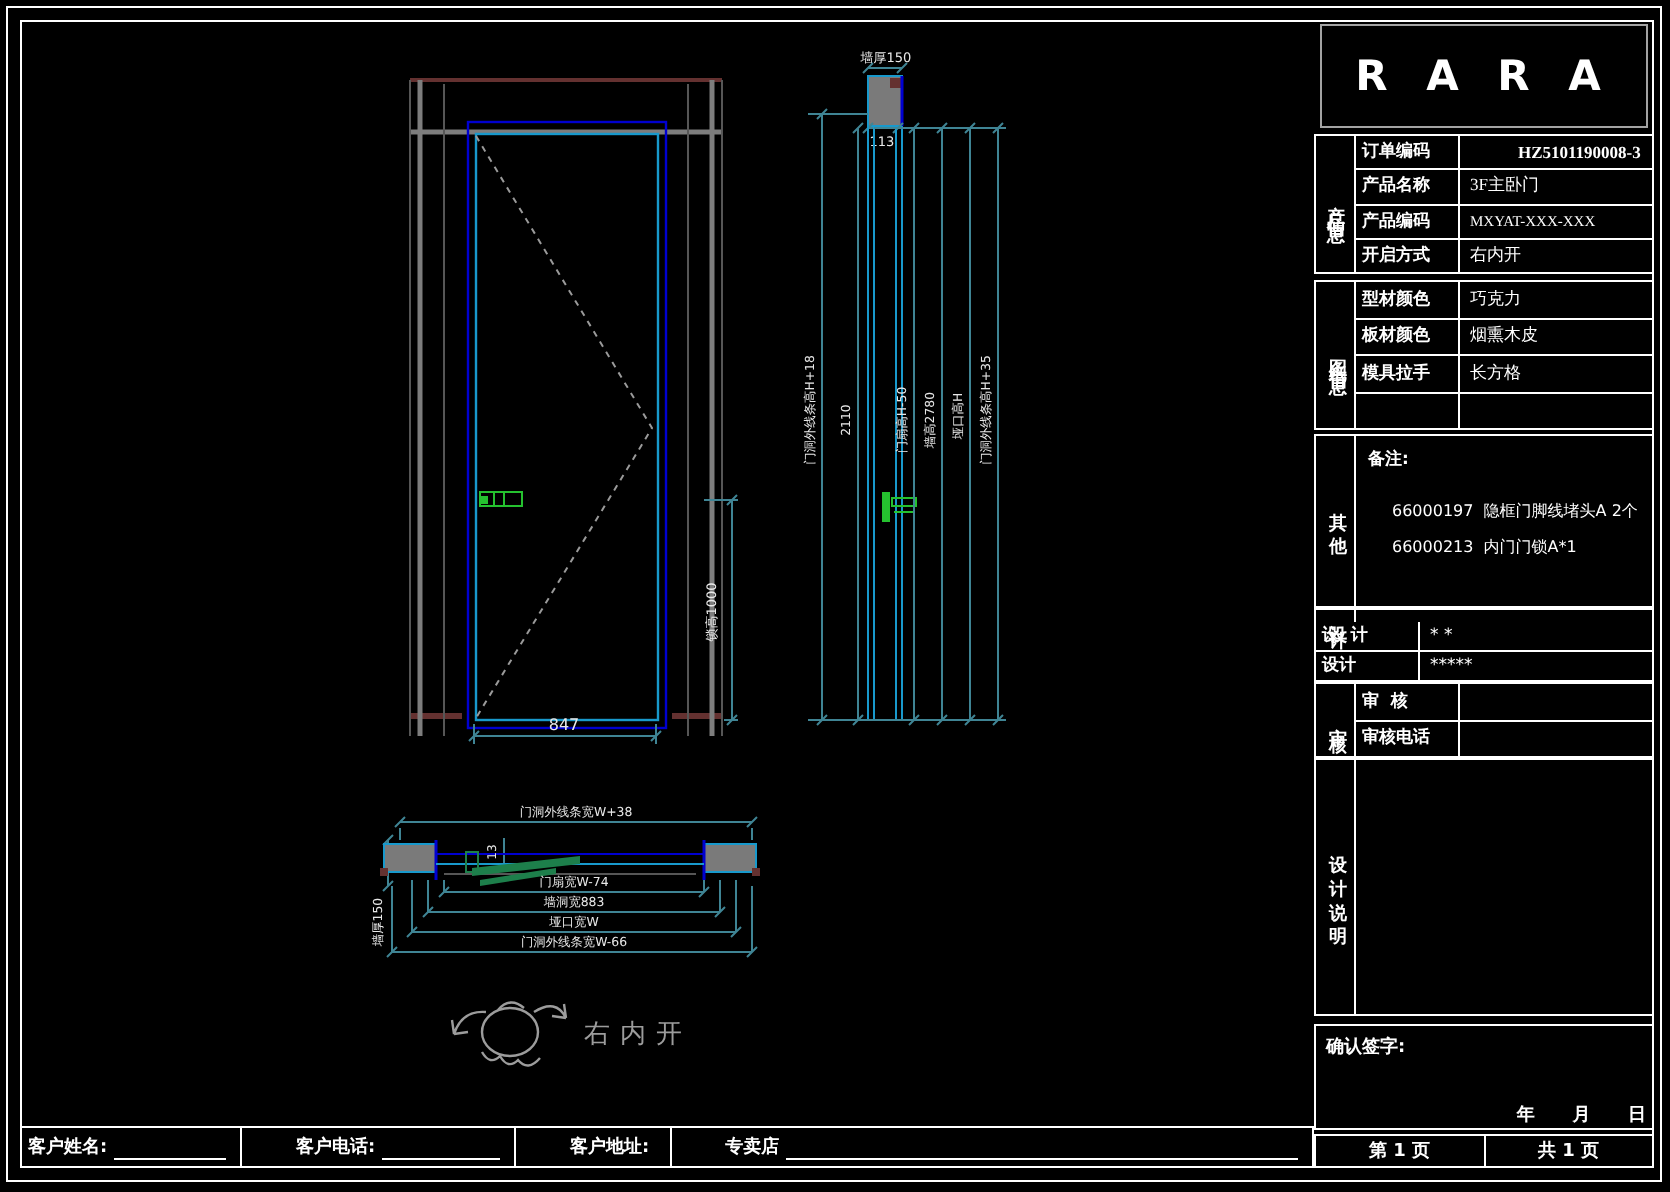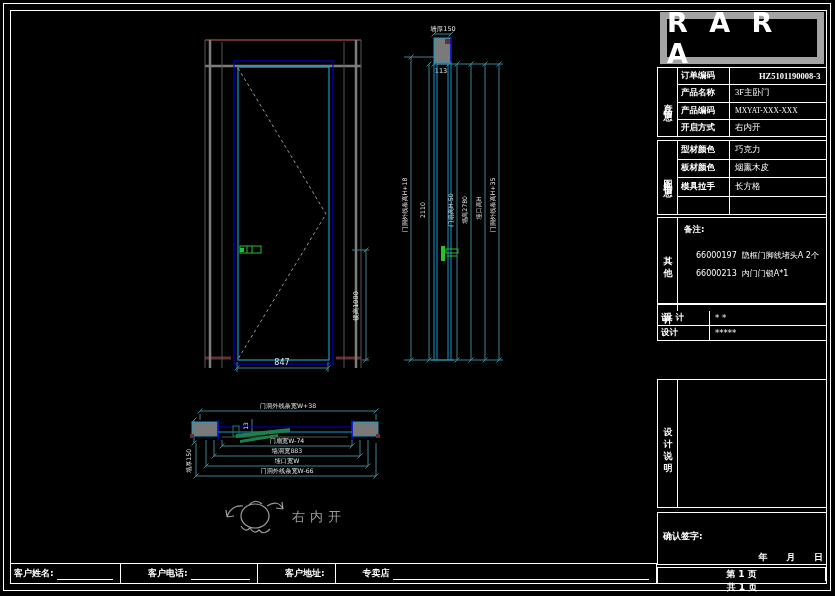--- a/index.html
+++ b/index.html
@@ -15,28 +15,28 @@
   .sec{position:absolute;left:0;width:170px;border:1px solid #fff;box-sizing:border-box;display:flex;background:#000;}
   .vlab{width:19px;min-width:19px;border-right:1px solid #fff;display:flex;align-items:center;justify-content:center;
     writing-mode:vertical-rl;text-orientation:upright;font-size:9px;font-weight:bold;letter-spacing:3px;}
   .vlab.sparse{letter-spacing:12px;}
   .rows{flex:1;display:flex;flex-direction:column;}
   .row{flex:1;display:flex;border-bottom:1px solid #fff;min-height:0;}
   .row:last-child{border-bottom:none;}
   .flab{width:48px;min-width:48px;border-right:1px solid #fff;display:flex;align-items:center;
     font-size:8.5px;font-weight:bold;padding-left:3px;white-space:pre;}
   .fval{flex:1;display:flex;align-items:center;font-size:8.5px;padding-left:5px;white-space:pre;overflow:hidden;}
-  .logo{position:absolute;left:3px;top:2px;width:164px;height:52px;border:7px solid #a3a3a3;box-sizing:border-box;
-    display:flex;align-items:center;justify-content:center;font-size:27px;font-weight:bold;letter-spacing:6px;}
+  .logo{position:absolute;left:3px;top:2px;width:164px;height:52px;border:1px solid #a3a3a3;box-sizing:border-box;
+    display:flex;align-items:center;justify-content:center;font-size:21px;font-weight:bold;letter-spacing:6px;}
   .freebox{flex:1;position:relative;font-size:8.5px;}
   .note-label{position:absolute;left:6px;top:6px;font-weight:bold;}
   .note-item{position:absolute;left:18px;font-size:8px;white-space:pre;}
-  .sig-label{position:absolute;left:5px;top:17px;font-size:9px;font-weight:bold;}
+  .sig-label{position:absolute;left:5px;top:4px;font-size:9px;font-weight:bold;}
   .sig-date{position:absolute;right:3px;bottom:0;font-size:9px;font-weight:bold;white-space:pre;}
-  .pfoot{position:absolute;left:0;top:557px;width:170px;height:17px;border:1px solid #fff;box-sizing:border-box;display:flex;flex-direction:column;}
+  .pfoot{position:absolute;left:0;top:557px;width:170px;height:17px;border:1px solid #fff;box-sizing:border-box;display:flex;}
   .pcell{flex:1;display:flex;align-items:center;justify-content:center;font-size:9px;font-weight:bold;white-space:pre;}
   .pcell:first-child{border-right:1px solid #fff;}
 
   
   .cust{position:absolute;left:10px;top:563px;width:647px;height:21px;border:1px solid #fff;box-sizing:border-box;display:flex;gap:24px;}
   .ccell{display:flex;align-items:center;padding:0 3px;border-right:1px solid #fff;box-sizing:border-box;}
   .ccell:last-child{border-right:none;flex:1;}
   .clab{font-size:9px;font-weight:bold;white-space:nowrap;}
   .uline{flex:1;border-bottom:1px solid #fff;height:11px;margin:0 4px 0 3px;}
   .c1{width:110px;} .c2{width:113px;} .c3{width:112px;}
@@ -212,20 +212,33 @@
           <div class="flab">设  计</div>
           <div class="fval">* *</div>
         </div>
         <div class="row">
           <div class="flab">设计</div>
           <div class="fval">*****</div>
         </div>
       </div>
     </div>
 
+    <div class="sec" style="top:331px;height:38px;">
+      <div class="vlab">审核</div>
+      <div class="rows">
+        <div class="row">
+          <div class="flab">审  核</div>
+          <div class="fval"></div>
+        </div>
+        <div class="row">
+          <div class="flab">审核电话</div>
+          <div class="fval"></div>
+        </div>
+      </div>
+    </div>
 
     <div class="sec" style="top:369px;height:129px;">
       <div class="vlab sparse">设计说明</div>
       <div class="freebox"></div>
     </div>
 
     <div class="sec" style="top:502px;height:53px;">
       <div class="freebox">
         <div class="sig-label">确认签字:</div>
         <div class="sig-date">年      月      日</div>

